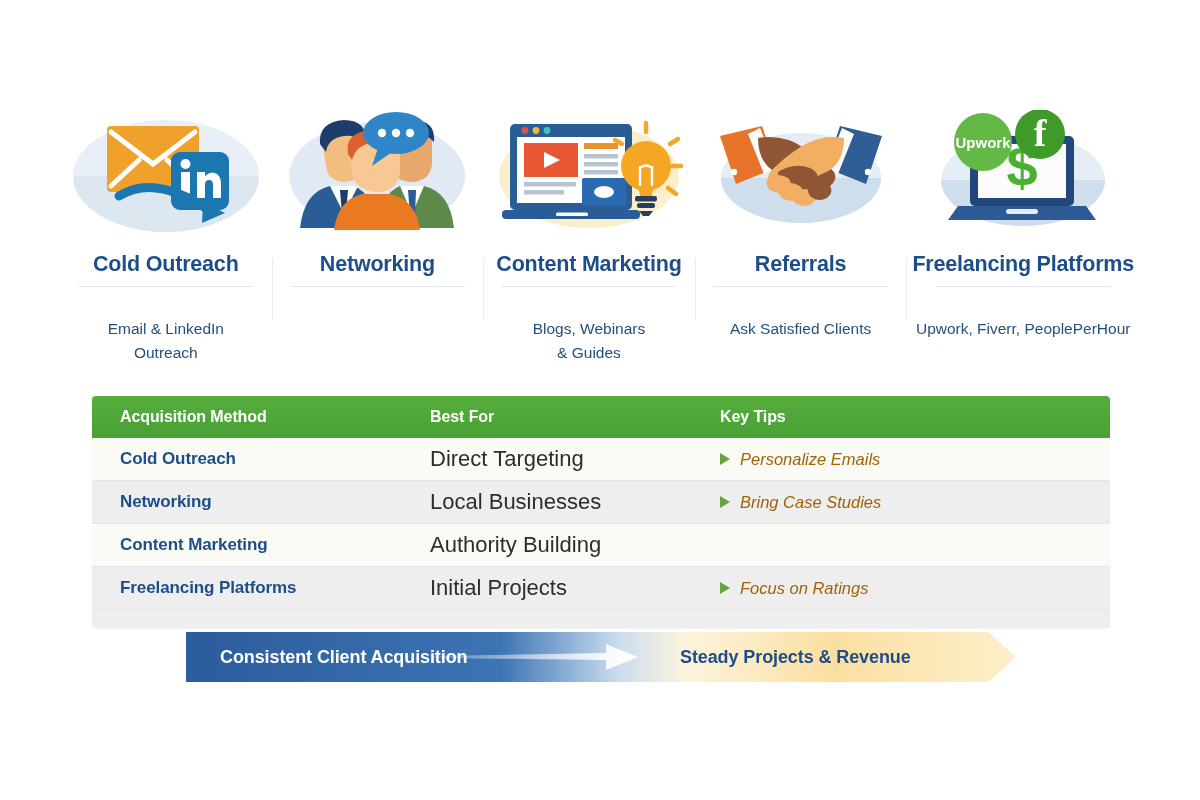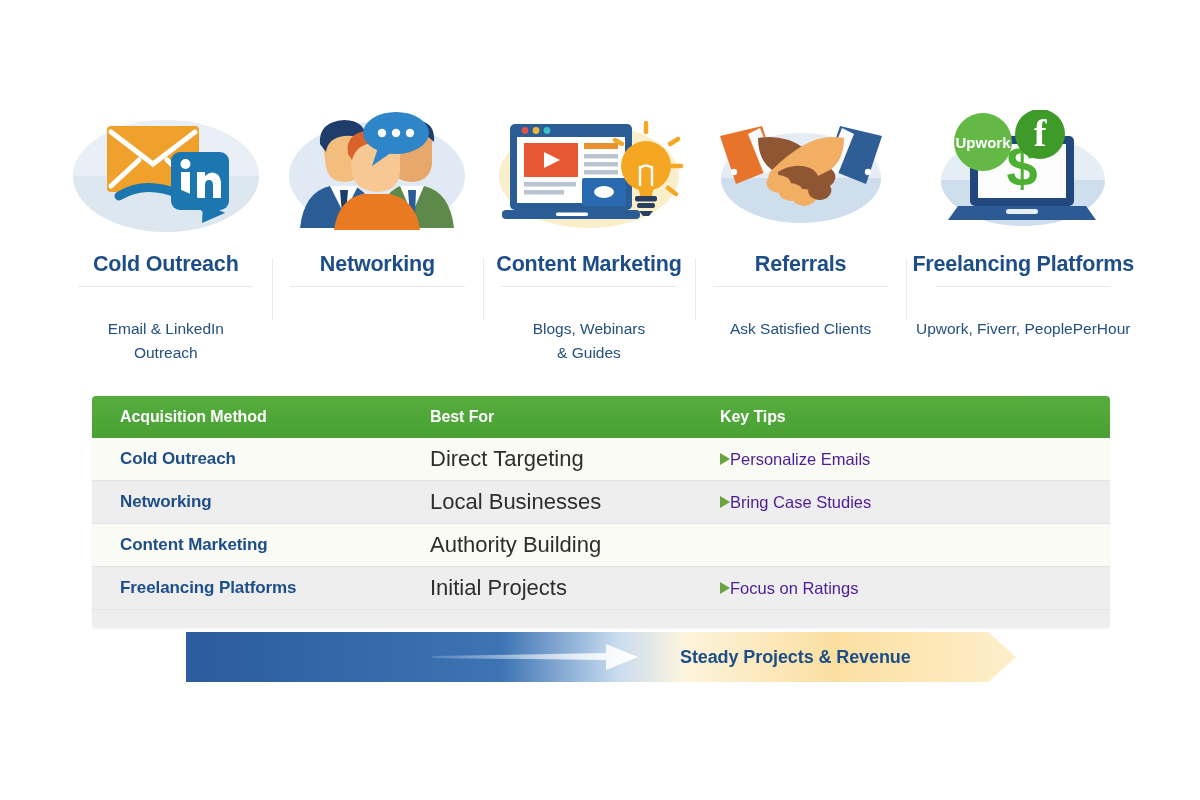--- a/index.html
+++ b/index.html
@@ -130,23 +130,25 @@
     font-weight: bold;
     color: #1d4e87;
     letter-spacing: -0.1px;
   }
   .td-best {
     font-size: 22px;
     color: #2d2d2d;
   }
   .td-tip {
     font-size: 16.5px;
-    color: #4c1d95;
-    display: flex;
-    align-items: center;
+    color: #a16207;
+    display: flex;
+    align-items: center;
+    gap: 10px;
+    font-style: italic;
   }
   .tri {
     width: 0; height: 0;
     border-left: 10px solid #6aa33f;
     border-top: 6.5px solid transparent;
     border-bottom: 6.5px solid transparent;
     flex: 0 0 auto;
   }
   .table-foot {
     height: 18px;
@@ -391,16 +393,17 @@
           <stop offset="100%" stop-color="#fdefcb"></stop>
         </linearGradient>
         <linearGradient id="arrowGrad" x1="0" y1="0" x2="1" y2="0">
           <stop offset="0%" stop-color="#ffffff" stop-opacity="0.15"></stop>
           <stop offset="100%" stop-color="#ffffff" stop-opacity="1"></stop>
         </linearGradient>
       </defs>
       <path d="M0 0 L802 0 L830 25 L802 50 L0 50 Z" fill="url(#bannerGrad)"></path>
       <path d="M246 24 L420 21 L420 12 L452 25 L420 38 L420 28 L246 26 Z" fill="url(#arrowGrad)"></path>
     </svg>
+    <div class="banner-label banner-left">Consistent Client Acquisition</div>
     <div class="banner-label banner-right">Steady Projects &amp; Revenue</div>
   </div>
 
 </div>
 
 </body></html>

